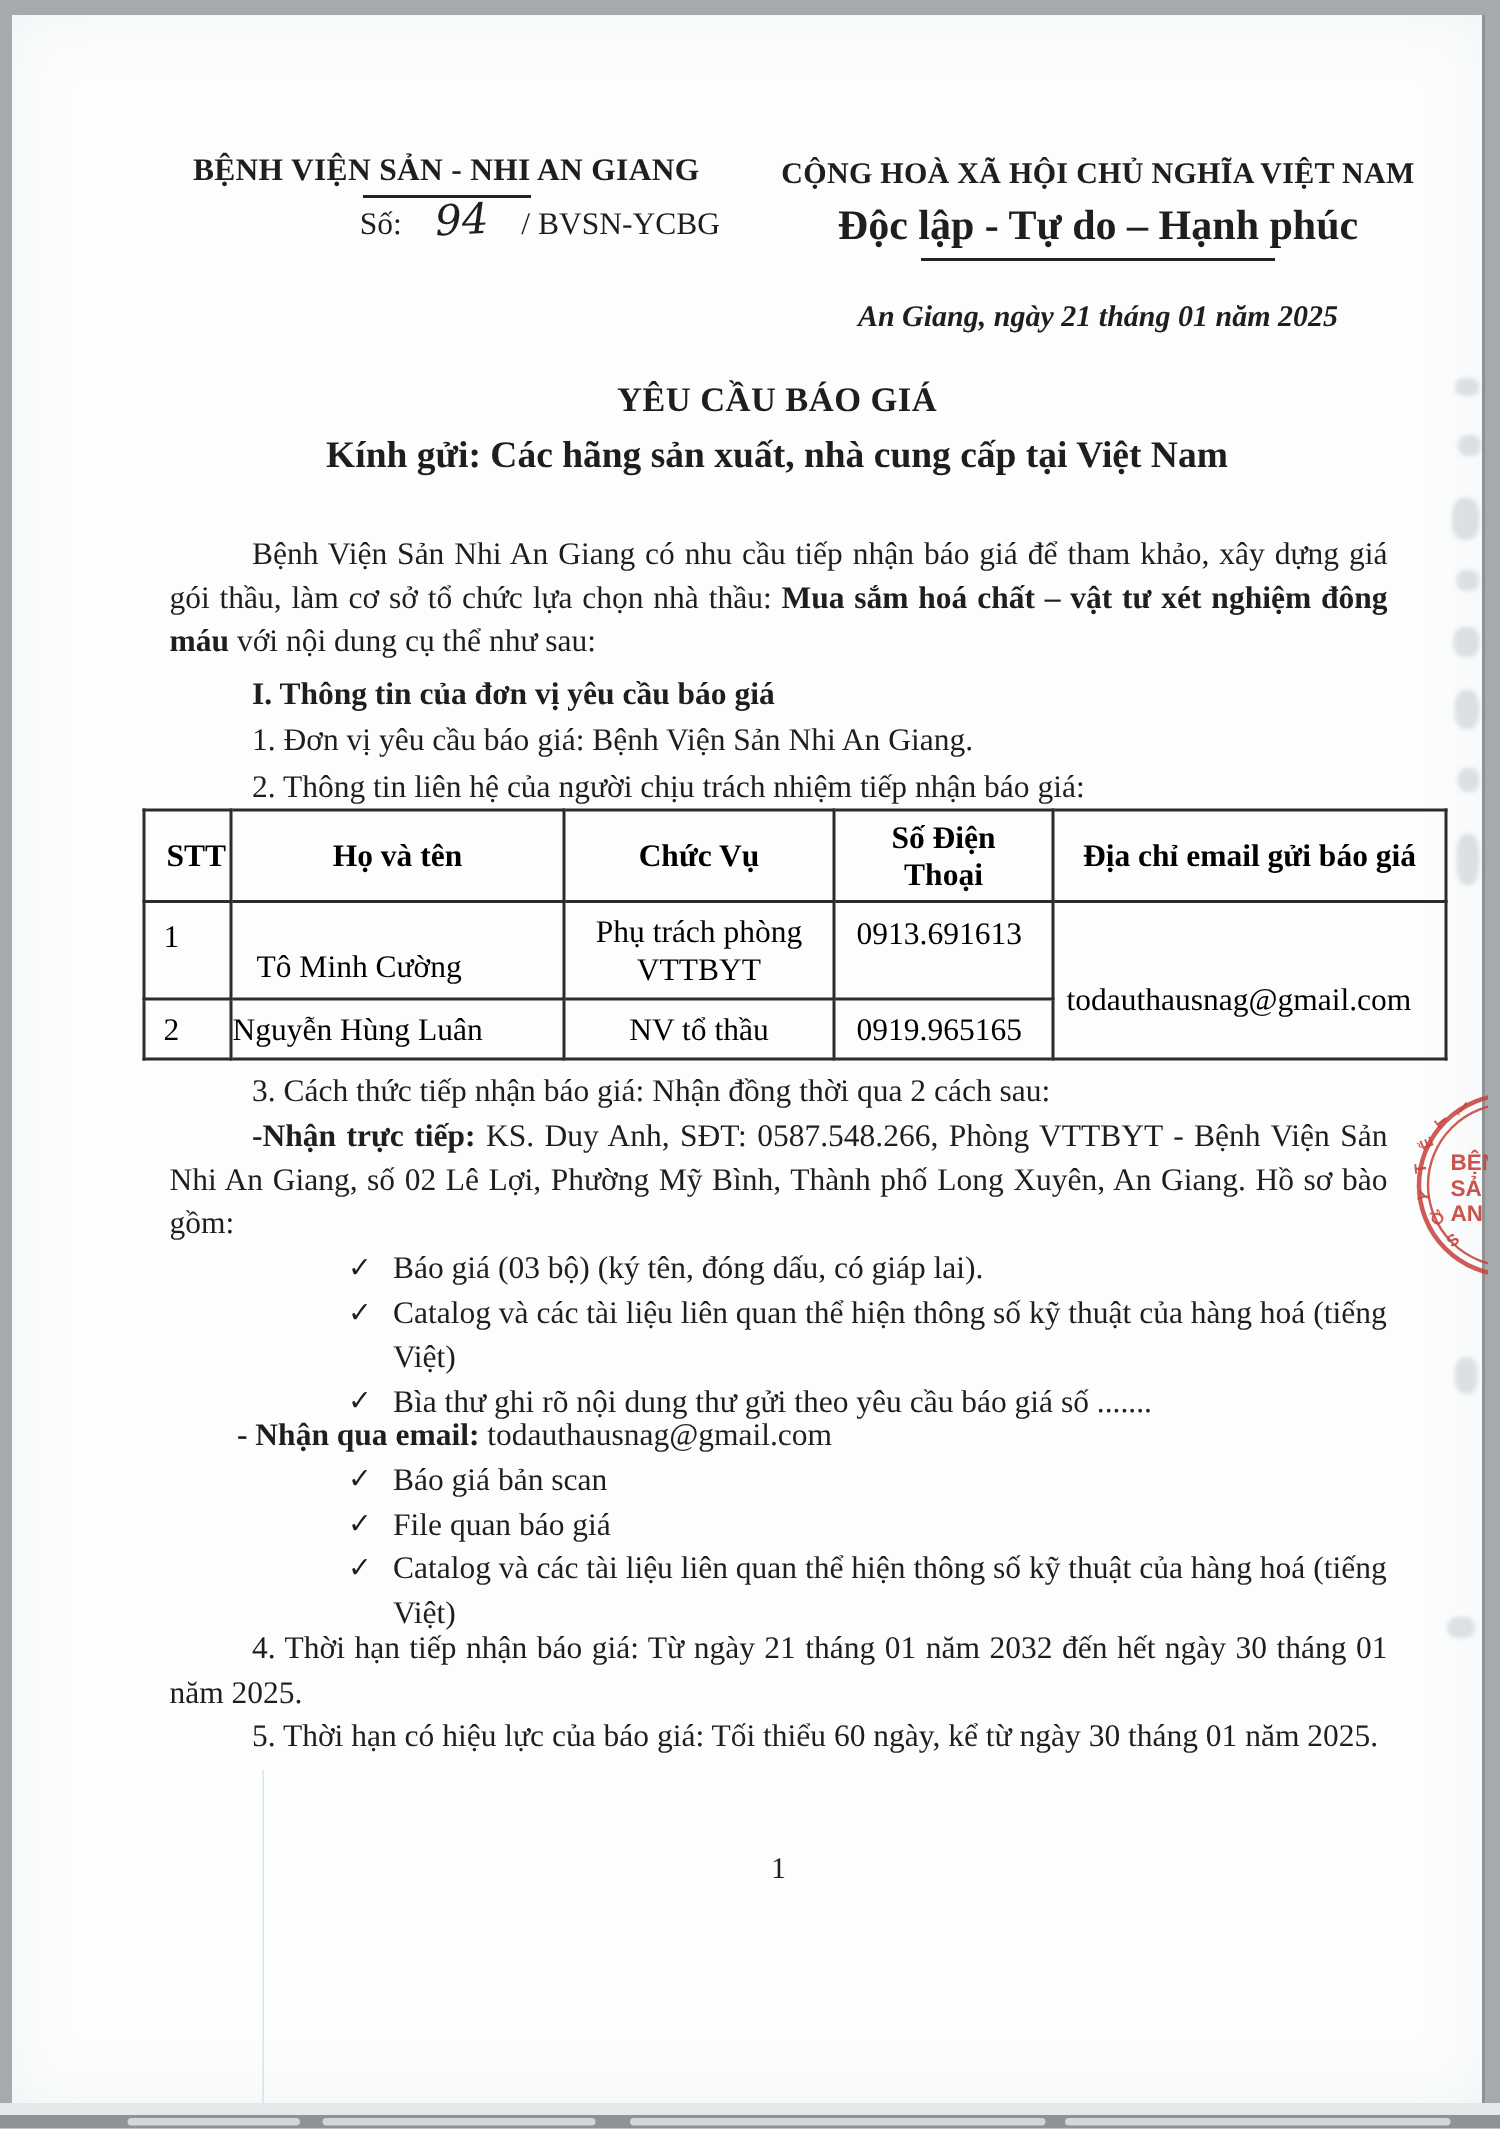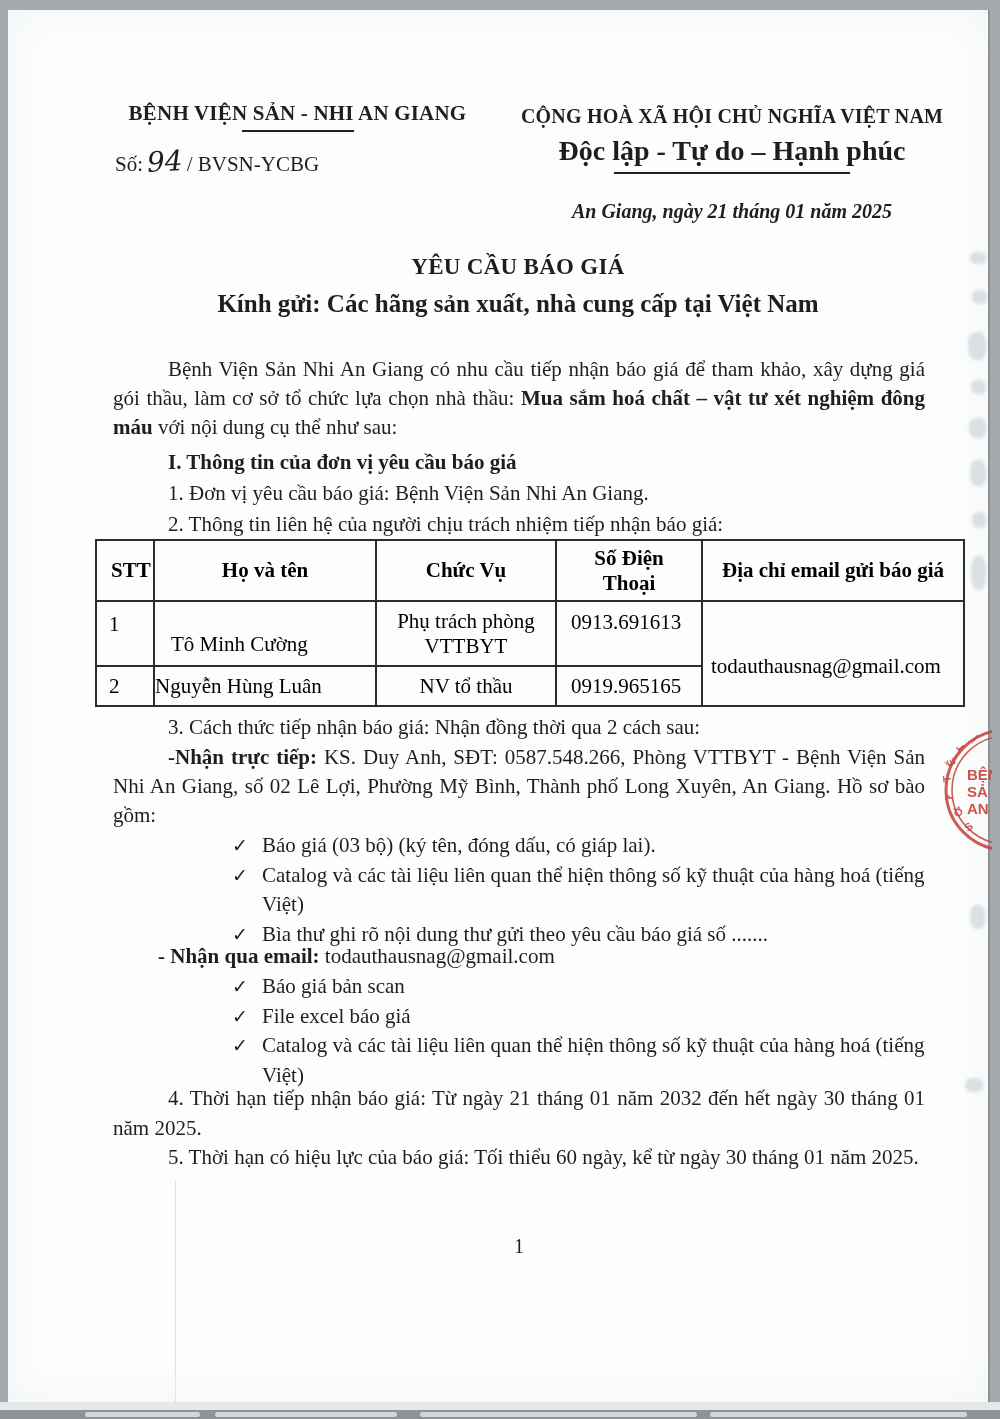--- a/index.html
+++ b/index.html
@@ -22,21 +22,21 @@
   .bottom-strip { position:absolute; left:0; top:1410px; width:1000px; height:9px; background:#8f9296; }
   .bottom-strip .seg { position:absolute; top:2px; height:5px; background:#d4d6d9; border-radius:3px; }
 
   .abs { position: absolute; }
 
   
   .hdr-left { left:115px; top:95px; width:365px; text-align:center; }
   .hdr-left .dept { font-size:20px; font-weight:600; letter-spacing:.3px; }
   .hdr-left .org  { font-size:21px; font-weight:700; margin-top:6px; letter-spacing:.2px; }
   .hdr-left .rule { width:112px; border-bottom:2px solid #222; margin:4px auto 0 auto; }
-  .hdr-left .numline { margin-top:20px; font-size:21px; display:flex; justify-content:flex-start; align-items:baseline; gap:4px; }
+  .hdr-left .numline { margin-top:5px; font-size:21px; display:flex; justify-content:flex-end; align-items:baseline; gap:22px; }
   .hand { font-family:"DejaVu Serif", serif; font-style:italic; font-size:28px; transform:rotate(-3deg); display:inline-block; line-height:20px; }
 
   .hdr-right { left:508px; top:105px; width:448px; text-align:center; }
   .hdr-right .national { font-size:20px; font-weight:700; letter-spacing:.2px; }
   .hdr-right .motto { font-size:28px; font-weight:700; margin-top:7px; }
   .hdr-right .rule { width:236px; border-bottom:2px solid #222; margin:5px auto 0 auto; }
   .hdr-right .dateline { margin-top:26px; font-size:20px; font-style:italic; font-weight:600; }
 
   .doc-title { left:113px; top:254px; width:810px; text-align:center; font-size:23px; font-weight:700; letter-spacing:.3px; }
   .doc-recipient { left:113px; top:290px; width:810px; text-align:center; font-size:25px; font-weight:700; }
@@ -184,21 +184,21 @@
 
 <div class="abs email-line body-text"><span class="bold">- Nhận qua email:</span><span> todauthausnag@gmail.com</span></div>
 
 <ul class="checks elist">
   <li>
       <span class="chk">✓</span>
       <span>Báo giá bản scan</span>
     </li>
   <li>
       <span class="chk">✓</span>
-      <span>File excel báo giá</span>
+      <span>File quan báo giá</span>
     </li>
   <li>
       <span class="chk">✓</span>
       <span>Catalog và các tài liệu liên quan thể hiện thông số kỹ thuật của hàng hoá (tiếng Việt)</span>
     </li>
 </ul>
 
 <p class="abs item4 body-text just ind">4. Thời hạn tiếp nhận báo giá: Từ ngày 21 tháng 01 năm 2032 đến hết ngày 30 tháng 01 năm 2025.</p>
 <p class="abs item5 body-text just ind">5. Thời hạn có hiệu lực của báo giá: Tối thiểu 60 ngày, kể từ ngày 30 tháng 01 năm 2025.</p>
 

